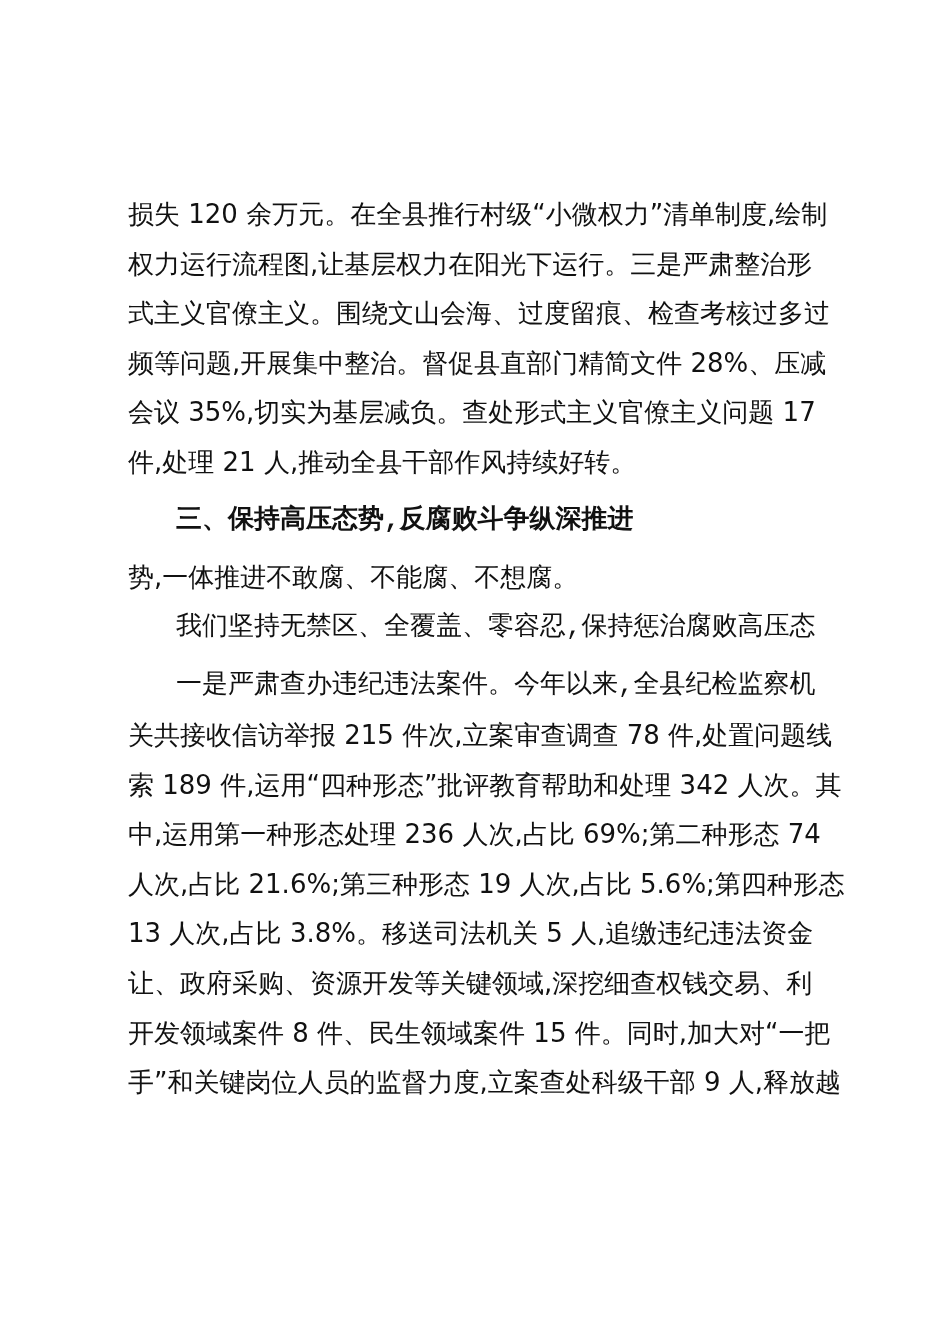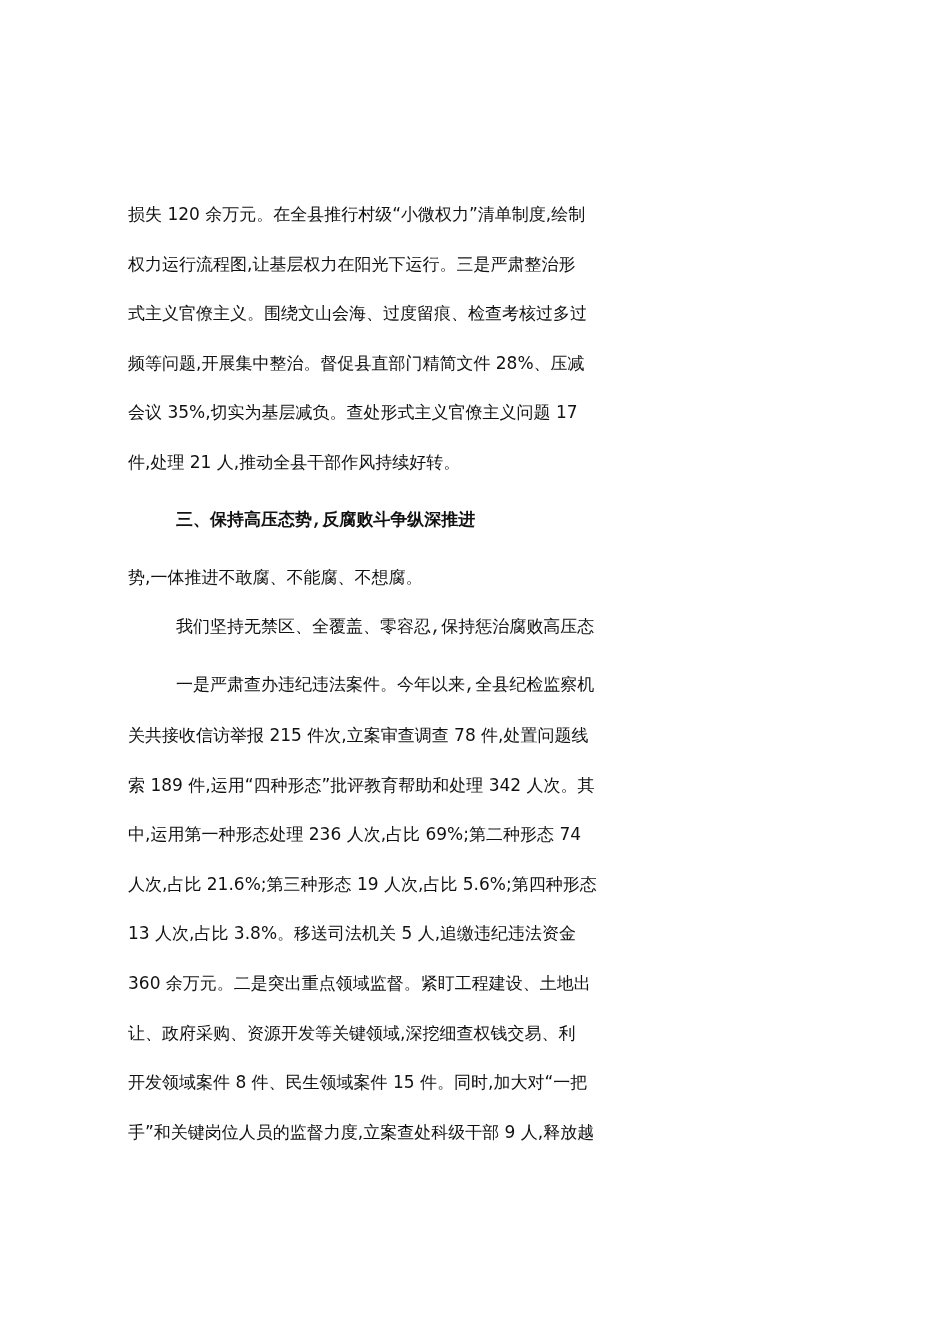--- a/index.html
+++ b/index.html
@@ -17,21 +17,21 @@
     }
     .page {
       position: absolute;
       left: 128px;
       top: 190px;
       width: 694px;
     }
     .line {
       height: 49.6px;
       line-height: 49.6px;
-      font-size: 17px;
+      font-size: 26px;
       white-space: nowrap;
       letter-spacing: 0px;
     }
     .indent {
       padding-left: 48px;
       font-family: Liberation Mono, monospace;
     }
     .heading {
       font-weight: bold;
       margin-top: 8px;
@@ -62,19 +62,18 @@
     <div class="line indent">我们坚持无禁区、全覆盖、零容忍,保持惩治腐败高压态</div>
   </div>
 
   <div class="para-gap">
     <div class="line indent">一是严肃查办违纪违法案件。今年以来,全县纪检监察机</div>
     <div class="line">关共接收信访举报 215 件次,立案审查调查 78 件,处置问题线</div>
     <div class="line">索 189 件,运用“四种形态”批评教育帮助和处理 342 人次。其</div>
     <div class="line">中,运用第一种形态处理 236 人次,占比 69%;第二种形态 74</div>
     <div class="line">人次,占比 21.6%;第三种形态 19 人次,占比 5.6%;第四种形态</div>
     <div class="line">13 人次,占比 3.8%。移送司法机关 5 人,追缴违纪违法资金</div>
-    <div class="line">360 余万元。二是突出重点领域监督。紧盯工程建设、土地出</div>
     <div class="line">让、政府采购、资源开发等关键领域,深挖细查权钱交易、利</div>
     <div class="line">开发领域案件 8 件、民生领域案件 15 件。同时,加大对“一把</div>
     <div class="line">手”和关键岗位人员的监督力度,立案查处科级干部 9 人,释放越</div>
   </div>
 
 </div>
 
 </body></html>

